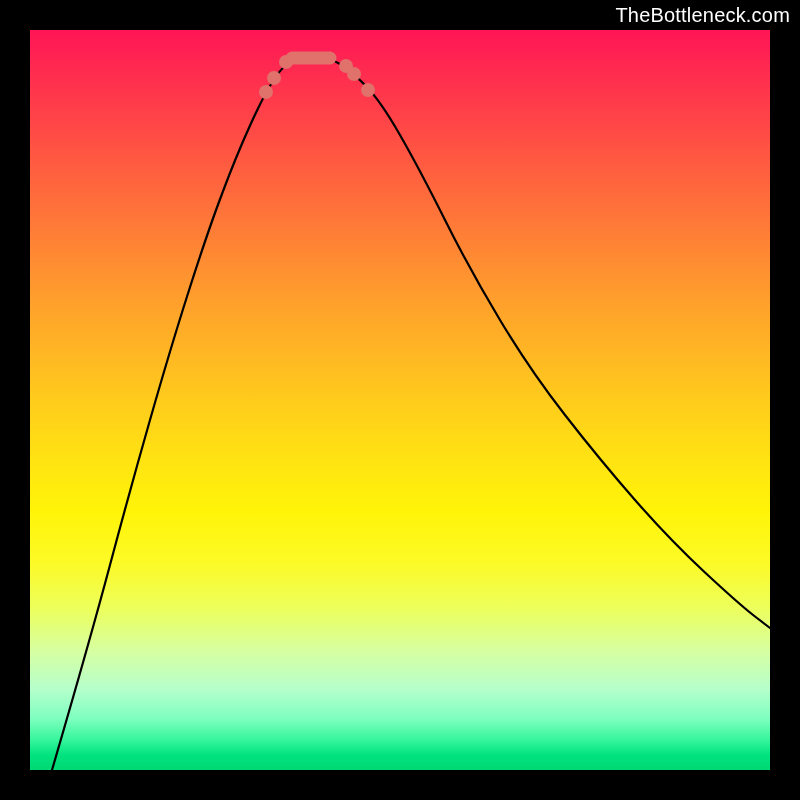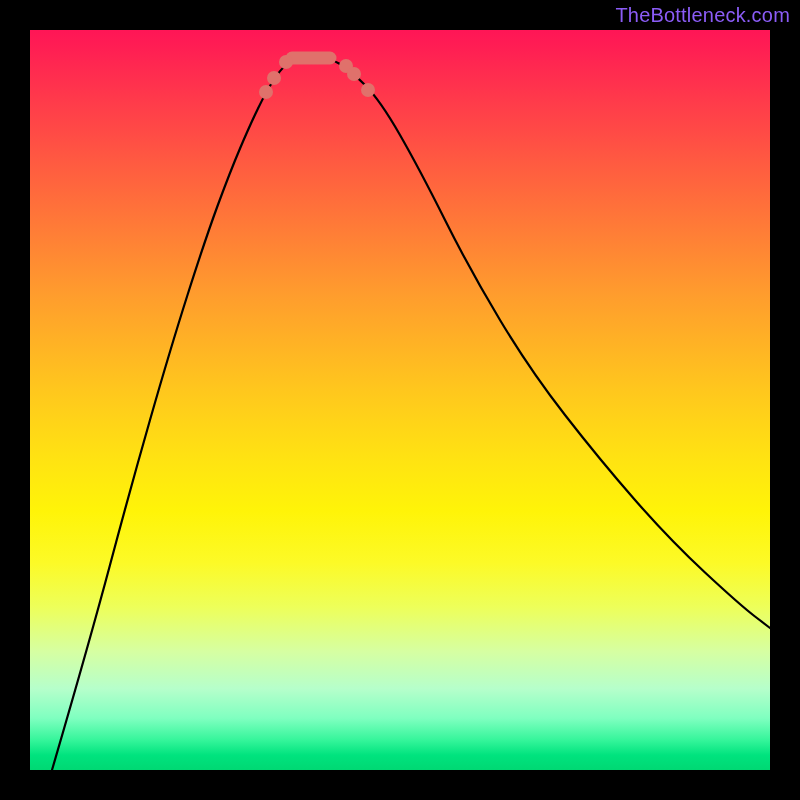--- a/index.html
+++ b/index.html
@@ -33,21 +33,21 @@
       #7fffc0 93%,
       #34f59a 96%,
       #00e37e 98%,
       #00d873 100%
     );
   }
   .watermark {
     position: absolute;
     top: 4px;
     right: 10px;
-    color: #8b5cf6;
+    color: #ffffff;
     font-size: 20px;
     font-weight: 500;
     letter-spacing: 0.2px;
     z-index: 10;
   }
   svg.curve {
     position: absolute;
     left: 0;
     top: 0;
     width: 740px;

